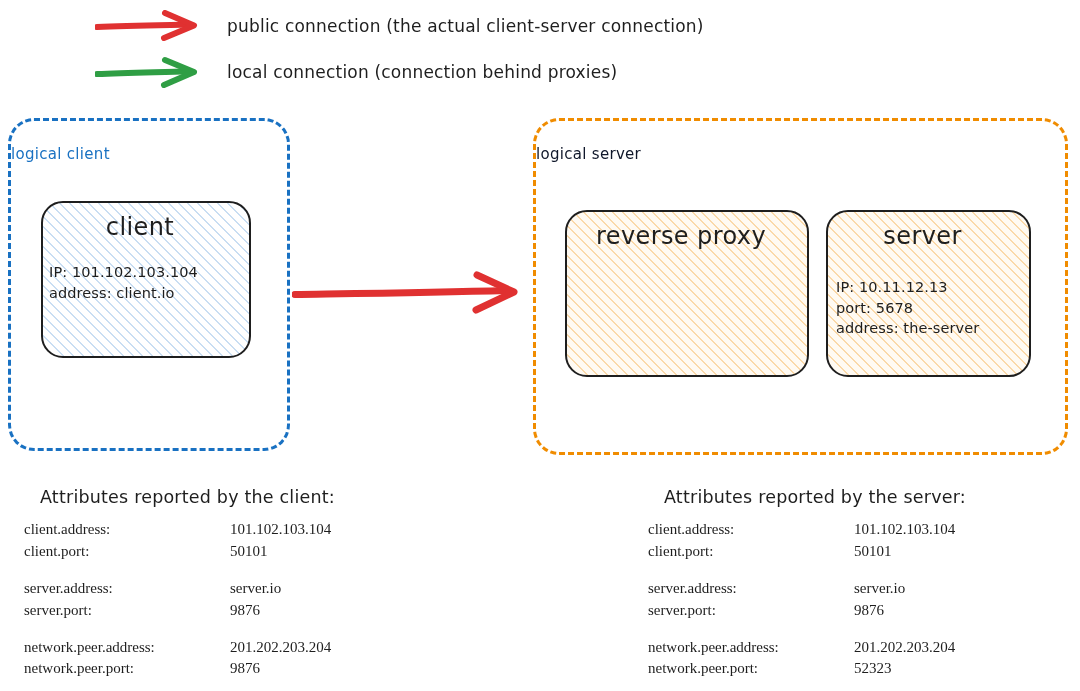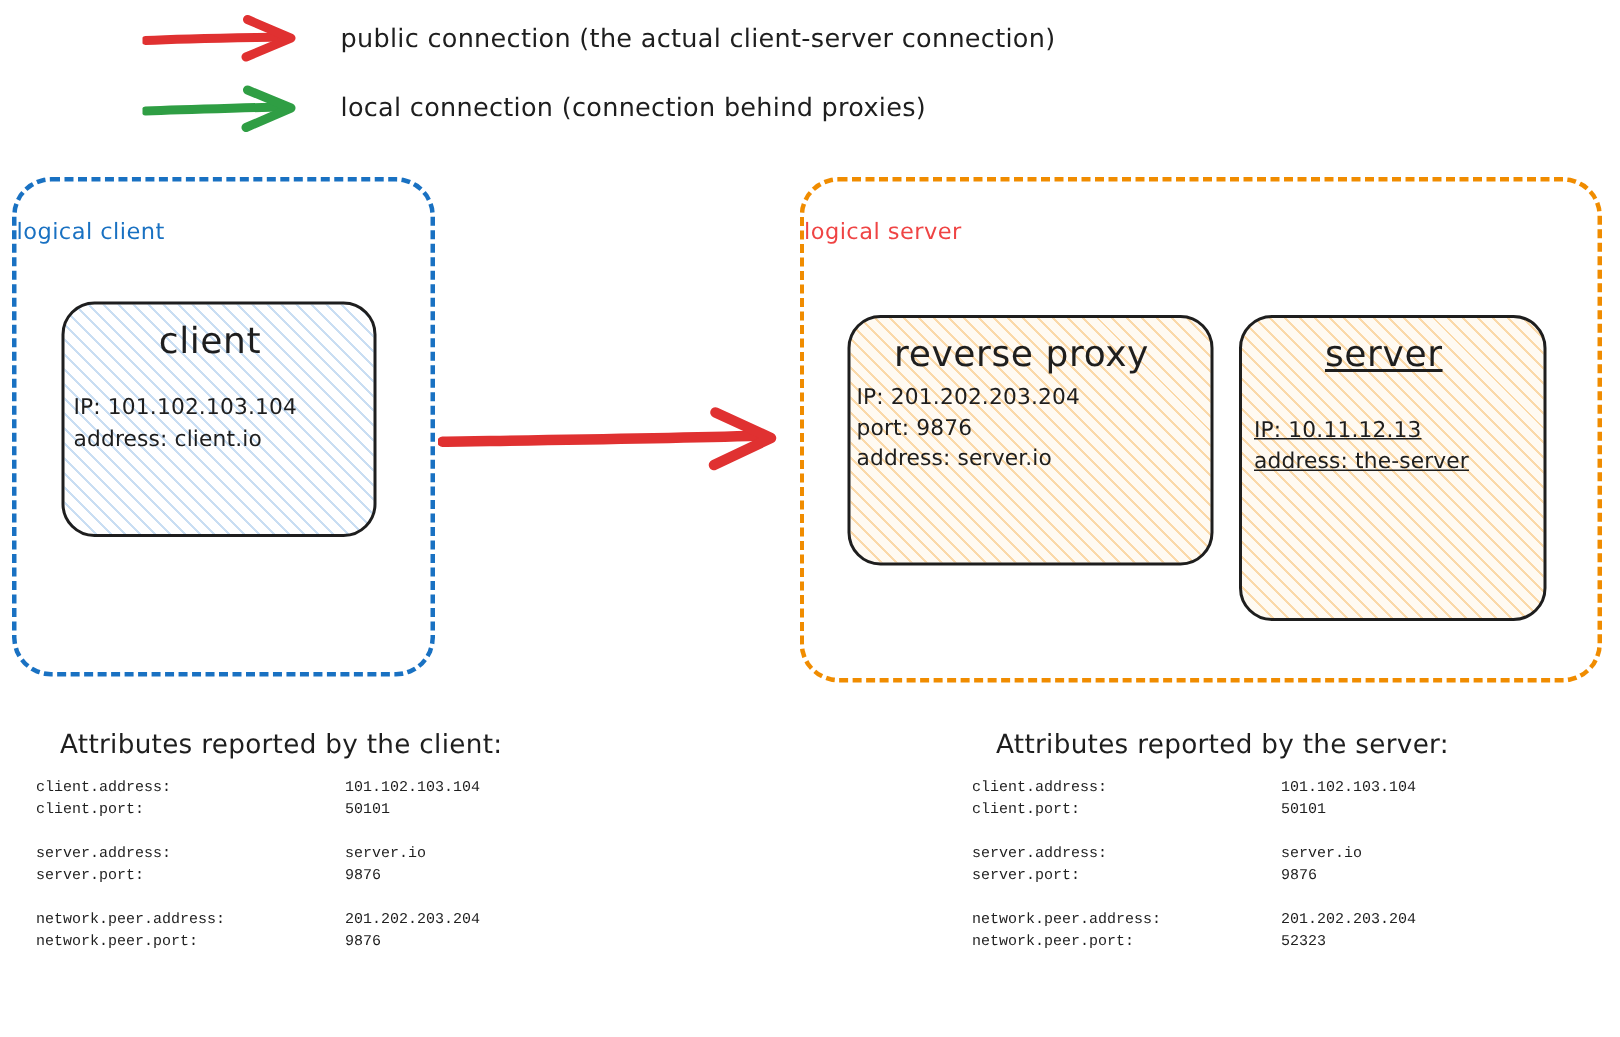--- a/index.html
+++ b/index.html
@@ -58,21 +58,21 @@
   .group-label {
     position: absolute;
     top: 24px;
     left: 0; right: 0;
     text-align: left;
     font-family: "DejaVu Sans", sans-serif;
     font-size: 15px;
     letter-spacing: 0.3px;
   }
   #logical-client-group .group-label { color: #1971c2; }
-  #logical-server-group .group-label { color: #ef4444; }
+  #logical-server-group .group-label { color: #0f172a; }
 
   
   .node-box {
     position: absolute;
     box-sizing: border-box;
     border: 2px solid #1e1e1e;
     border-radius: 22px;
     padding: 10px 14px 12px 2px;
     overflow: hidden;
   }
@@ -104,30 +104,29 @@
     background-image: repeating-linear-gradient(
       45deg,
       rgba(240,140,0,0.30) 0px,
       rgba(240,140,0,0.30) 1.4px,
       rgba(255,255,255,0) 1.4px,
       rgba(255,255,255,0) 7px
     );
   }
   #server-node {
     left: 826px; top: 210px;
-    width: 205px; height: 204px;
+    width: 205px; height: 167px;
     background-color: #fffaf2;
     background-image: repeating-linear-gradient(
       45deg,
       rgba(240,140,0,0.30) 0px,
       rgba(240,140,0,0.30) 1.4px,
       rgba(255,255,255,0) 1.4px,
       rgba(255,255,255,0) 7px
     );
-    text-decoration: underline;
   }
 
   .node-title {
     text-align: center;
     font-family: "DejaVu Sans", sans-serif;
     font-size: 24px;
     line-height: 1.22;
     color: #1e1e1e;
     letter-spacing: 0.4px;
   }
@@ -162,22 +161,22 @@
     font-size: 17.5px;
     color: #1e1e1e;
     letter-spacing: 0.2px;
     margin-bottom: 12px;
     white-space: nowrap;
     margin-left: 16px;
   }
   .attr-grid {
     display: grid;
     grid-template-columns: 206px auto;
-    font-family: Liberation Mono, monospace;
-    font-size: 10px;
+    font-family: Liberation Serif, serif;
+    font-size: 15px;
     line-height: 1.46;
     color: #1e1e1e;
   }
   .attr-key, .attr-val { white-space: nowrap; }
   .attr-spacer { grid-column: 1 / -1; height: 15px; }
 </style>
 </head>
 <body>
 
 <div class="legend-row" id="legend-public">
@@ -207,31 +206,27 @@
     <div>address: client.io</div>
   </div>
 </div>
 
 <div class="logical-group" id="logical-server-group">
   <div class="group-label">logical server</div>
 </div>
 
 <div class="node-box" id="reverse-proxy-node">
   <div class="node-title">reverse proxy</div>
-  <div class="node-lines">
-    <div>IP: 201.202.203.204</div>
-    <div>port: 9876</div>
-    <div>address: server.io</div>
-  </div>
 </div>
 
 <div class="node-box" id="server-node">
   <div class="node-title">server</div>
   <div class="node-lines">
     <div>IP: 10.11.12.13</div>
+    <div>port: 5678</div>
     <div>address: the-server</div>
   </div>
 </div>
 
 <svg id="public-connection-arrow" viewBox="0 0 248 54">
   <path d="M3 26.5 C 60 25.6, 140 24.6, 215 22.5" stroke="#e03131" stroke-width="7" fill="none" stroke-linecap="round"></path>
   <path d="M185 7 L 222 24 L 184 42" stroke="#e03131" stroke-width="7" fill="none" stroke-linecap="round" stroke-linejoin="round"></path>
 </svg>
 
 <div class="attr-table" id="client-attributes">

